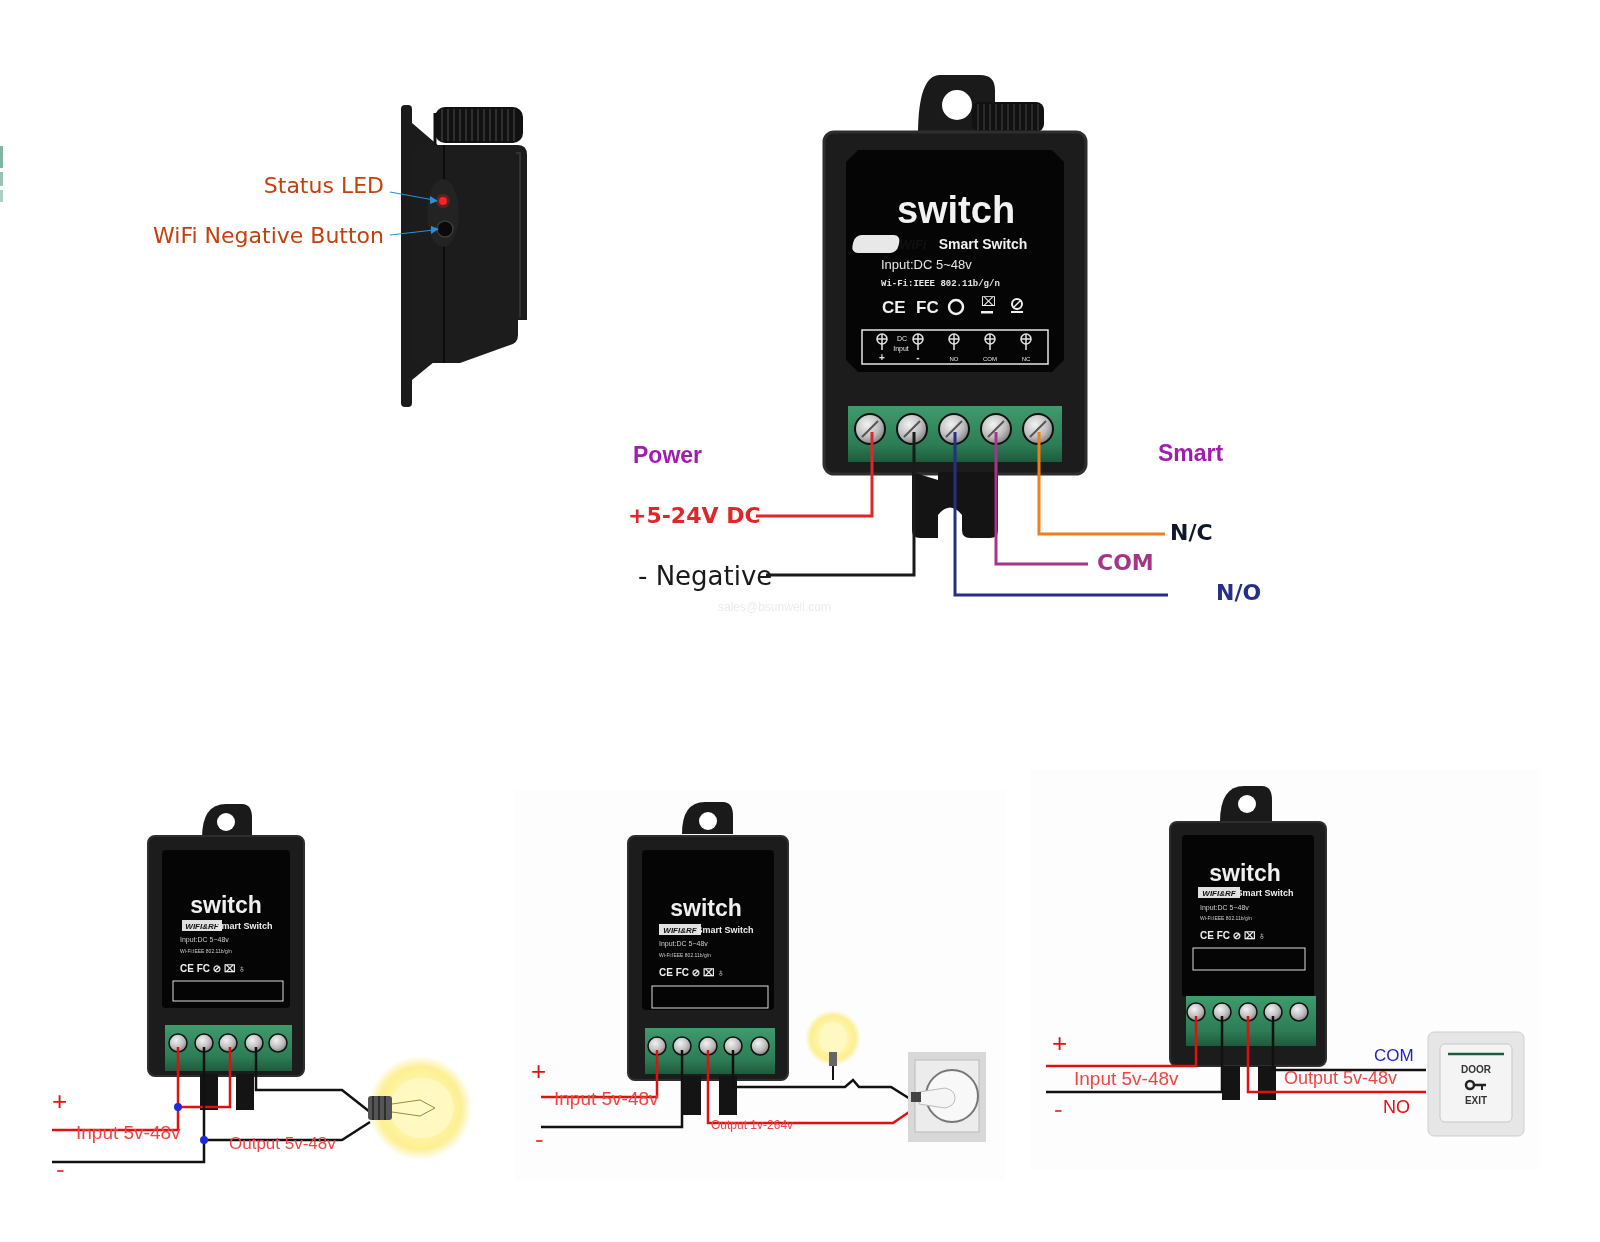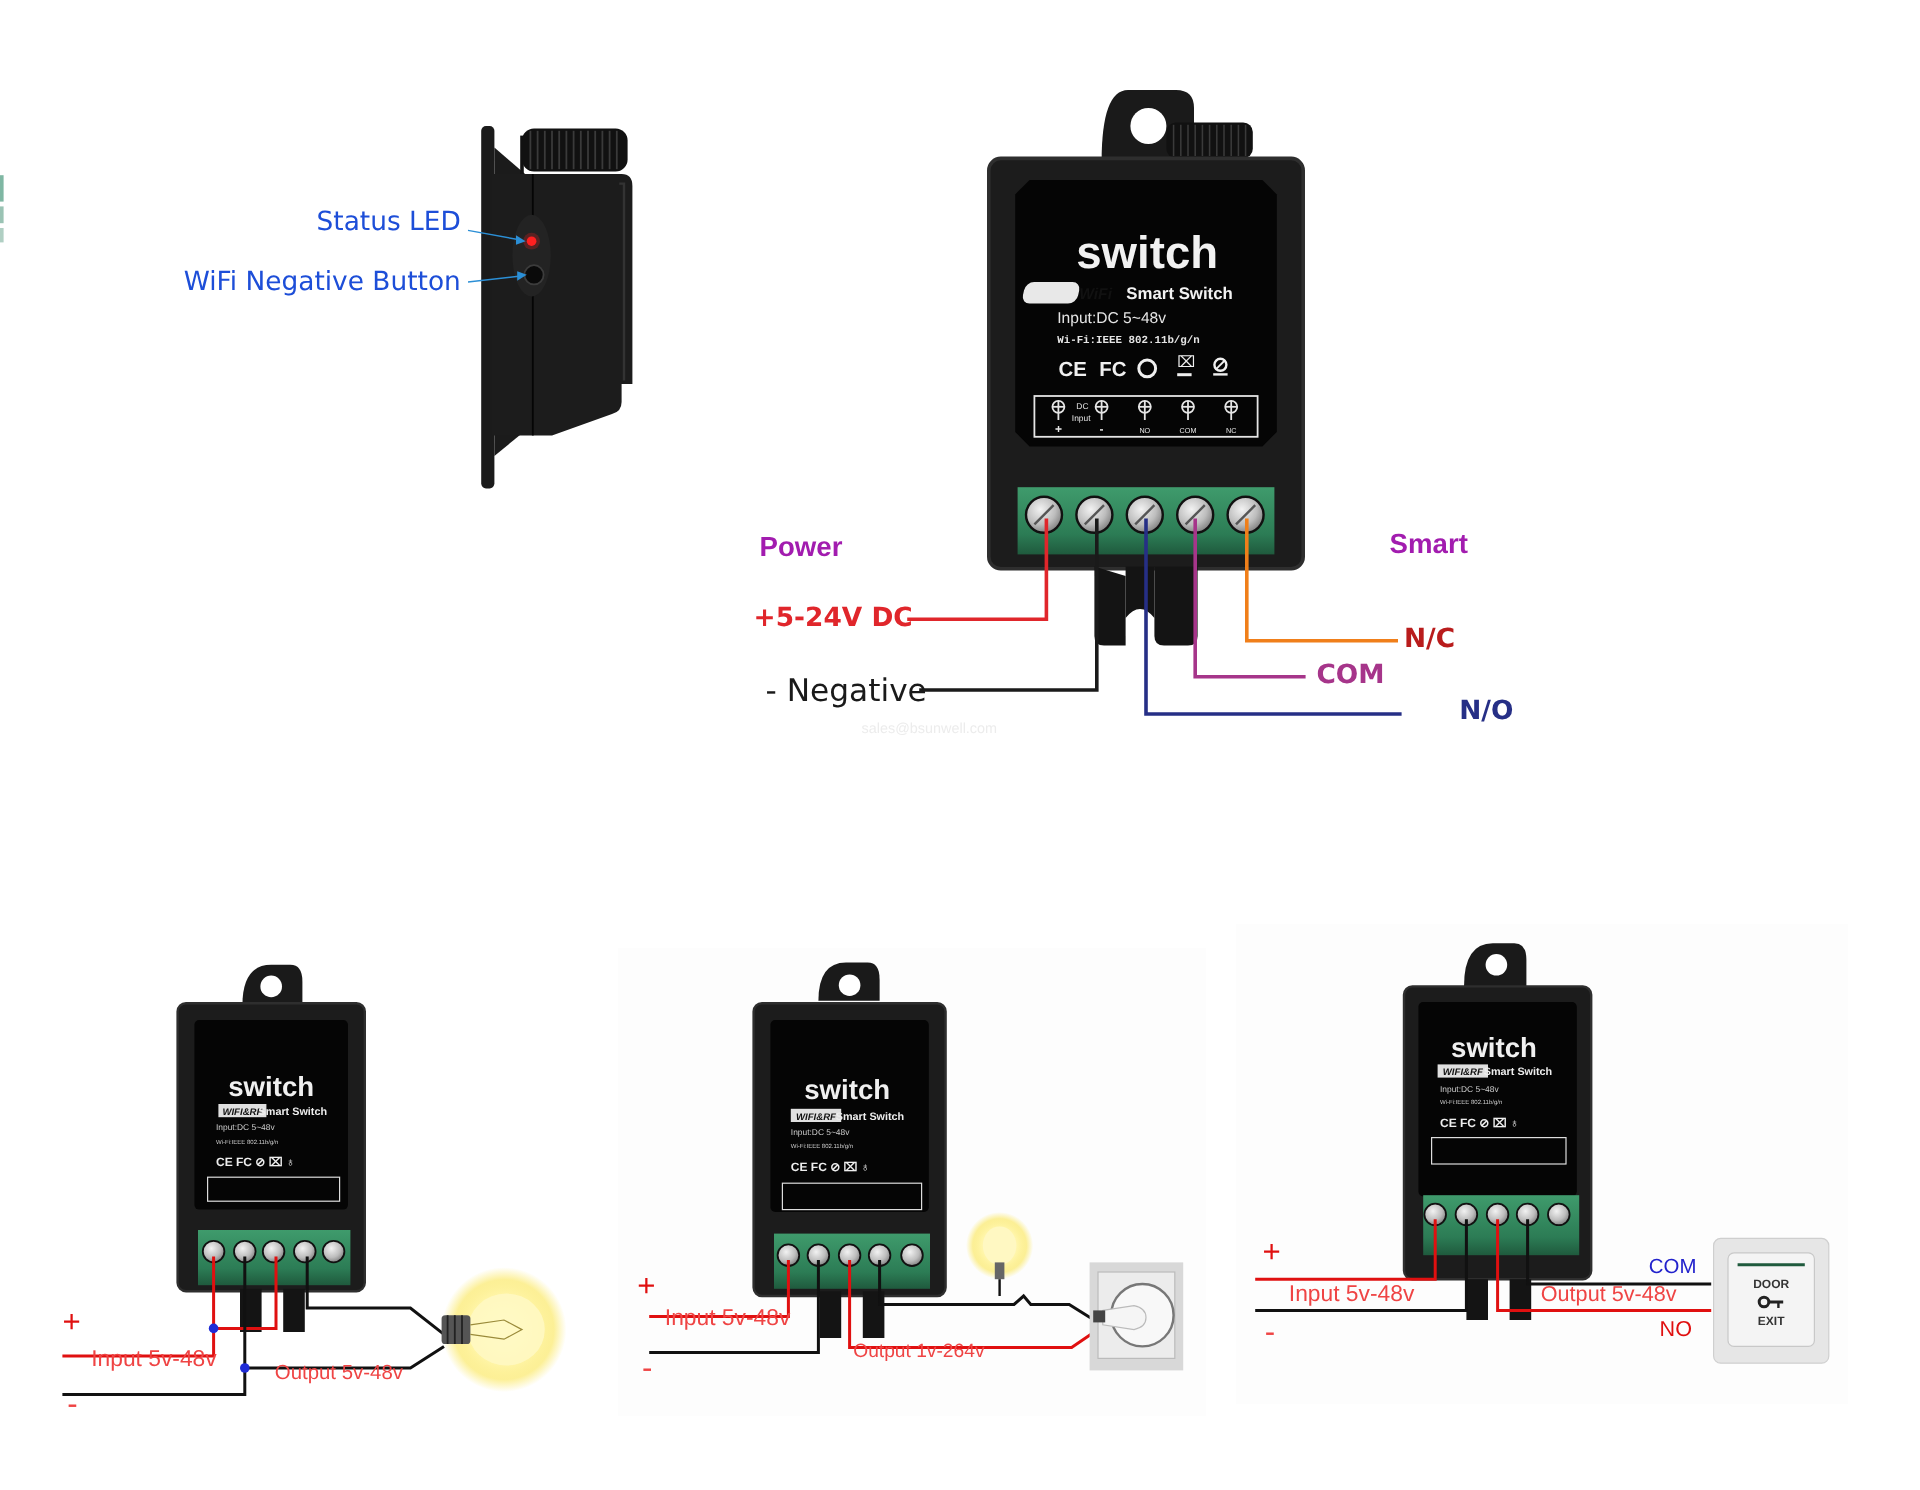--- a/index.html
+++ b/index.html
@@ -1,19 +1,19 @@
 <!DOCTYPE html>
 <html><head>
 <meta charset="utf-8">
 <style>
   html, body { margin:0; padding:0; background:#ffffff; }
   body { width:1600px; height:1242px; position:relative; overflow:hidden;
          font-family:"DejaVu Sans", sans-serif; }
   .abs { position:absolute; }
-  .t-callout { font-family:"DejaVu Sans", sans-serif; font-size:22px; color:#1d4ed8; white-space:nowrap; }
+  .t-callout { font-family:"DejaVu Sans", sans-serif; font-size:22px; color:#c2410c; white-space:nowrap; }
   .t-head { font-family:Liberation Sans, sans-serif; font-weight:bold; font-size:23px; color:#a21caf; }
   .t-wire { font-family:"DejaVu Sans", sans-serif; font-weight:bold; font-size:22px; white-space:nowrap; }
   .t-neg { font-family:"DejaVu Sans", sans-serif; font-size:26px; color:#1a1a1a; white-space:nowrap; }
   .t-diag { font-family:"Liberation Sans", sans-serif; font-size:19px; color:#ef4444; white-space:nowrap; }
   .watermark { font-family:"Liberation Sans", sans-serif; font-size:12px; color:#ececec; }
   svg text { font-family:"Liberation Sans", sans-serif; }
   .panel-bg { background:#fbfbfb; }
 </style>
 </head>
 <body>
@@ -185,21 +185,21 @@
     <polyline points="314,372 314,515 166,515" fill="none" stroke="#1a1a1a" stroke-width="3"></polyline>
     <polyline points="355,372 355,535 568,535" fill="none" stroke="#262f86" stroke-width="3"></polyline>
     <polyline points="396,372 396,504 488,504" fill="none" stroke="#a6358a" stroke-width="3"></polyline>
     <polyline points="439,372 439,474 565,474" fill="none" stroke="#f07f1a" stroke-width="3"></polyline>
   </svg>
 
   <div class="abs t-head" style="left:33px;top:382px;">Power</div>
   <div class="abs t-head" style="left:558px;top:380px;">Smart</div>
   <div class="abs t-wire" style="left:28px;top:443px;color:#e0262b;">+5-24V DC</div>
   <div class="abs t-neg" style="left:38px;top:501px;">- Negative</div>
-  <div class="abs t-wire" style="left:570px;top:460px;color:#b91c1c;">N/C</div>
+  <div class="abs t-wire" style="left:570px;top:460px;color:#0f172a;">N/C</div>
   <div class="abs t-wire" style="left:497px;top:490px;color:#a6358a;">COM</div>
   <div class="abs t-wire" style="left:577px;top:520px;color:#262f86;margin-left:39px;">N/O</div>
   <div class="abs watermark" style="left:118px;top:540px;">sales@bsunwell.com</div>
 </div>
 
 <div class="abs panel-bg" style="left:30px;top:850px;width:440px;height:320px;background:#ffffff;">
 </div>
 <div class="abs" style="left:30px;top:790px;width:450px;height:390px;">
   <svg class="abs" width="450" height="390" style="left:0;top:0;">
 
@@ -295,21 +295,21 @@
       <rect x="393" y="262" width="78" height="90" fill="#d8d8d8"></rect>
       <rect x="400" y="270" width="64" height="72" fill="#ececec" stroke="#bbb"></rect>
       <circle cx="437" cy="306" r="26" fill="#f8f8f8" stroke="#777" stroke-width="2"></circle>
       <path d="M404,302 L430,298 Q440,300 440,308 Q440,316 430,318 L404,314 Z" fill="#f5f5f5" stroke="#bbb"></path>
       <rect x="396" y="302" width="10" height="10" fill="#444"></rect>
     </g>
   </svg>
   <div class="abs t-diag" style="left:16px;top:266px;color:#e01010;font-size:26px;">+</div>
   <div class="abs t-diag" style="left:20px;top:340px;font-size:26px;line-height:18px;">-</div>
   <div class="abs t-diag" style="left:39px;top:298px;">Input 5v-48v</div>
-  <div class="abs t-diag" style="left:196px;top:328px;font-size:16px;">Output 1v-264v</div>
+  <div class="abs t-diag" style="left:196px;top:328px;font-size:12px;">Output 1v-264v</div>
 </div>
 
 <div class="abs" style="left:1030px;top:770px;width:510px;height:400px;background:#fdfdfd;">
   <svg class="abs" width="510" height="400" style="left:0;top:0;">
 
     <path d="M190,52 Q190,16 214,16 L232,16 Q242,16 242,30 L242,52 Z" fill="#1a1a1a"></path>
     <circle cx="217" cy="34" r="9" fill="#fff"></circle>
     <rect x="140" y="52" width="156" height="244" rx="7" fill="#1c1c1c" stroke="#2e2e2e" stroke-width="2"></rect>
     <rect x="152" y="65" width="132" height="162" rx="4" fill="#050505"></rect>
     <rect x="156" y="226" width="130" height="50" fill="url(#greenGrad)"></rect>

